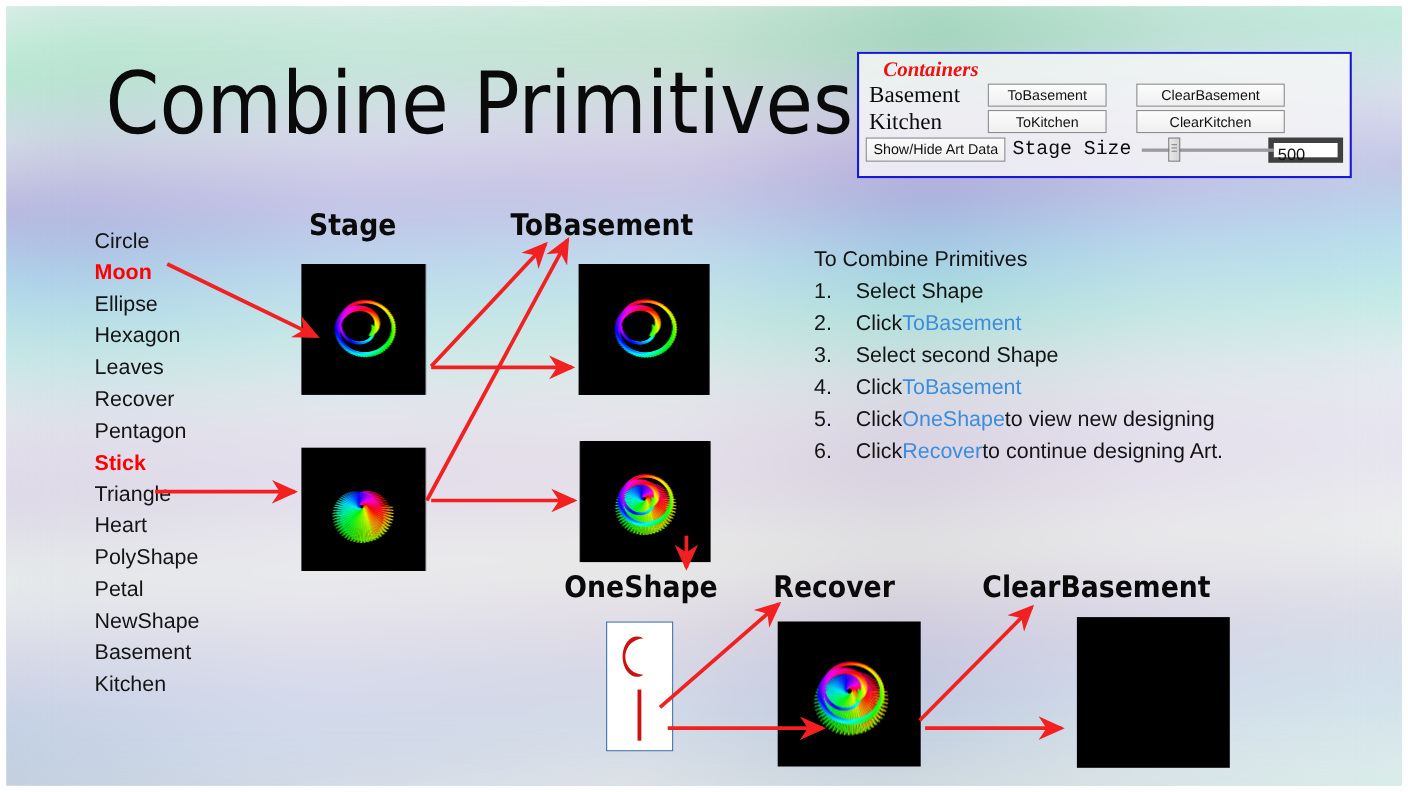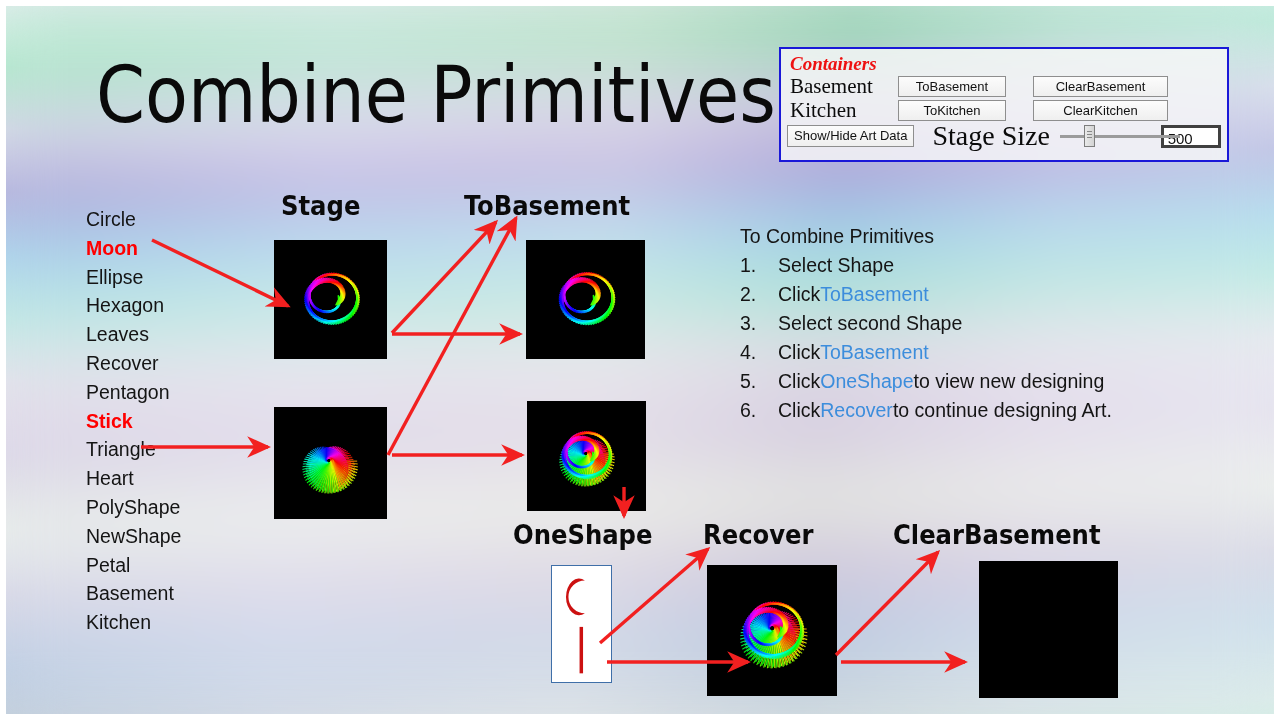--- a/index.html
+++ b/index.html
@@ -117,21 +117,21 @@
     background: rgba(248,248,248,0.80);
     padding: 4px 6px 0 6px;
   }
   #containers-panel .c-title {
     font-family: "Liberation Serif", "DejaVu Serif", serif;
     font-size: 19px;
     font-weight: bold;
     font-style: italic;
     color: #ee1111;
     line-height: 21px;
-    margin-left: 3px;
+    margin-left: 16px;
   }
   .c-row { display: flex; align-items: center; height: 24px; }
   .c-label {
     font-family: "Liberation Serif", "DejaVu Serif", serif;
     font-size: 21px;
     color: #0b0b0b;
     width: 108px;
     margin-left: 3px;
     line-height: 22px;
   }
@@ -146,24 +146,24 @@
     text-align: center;
     padding: 0 6px;
     cursor: pointer;
     white-space: nowrap;
   }
   .btn.tob  { width: 108px; }
   .btn.clr  { width: 135px; margin-left: 27px; }
   .btn.show { width: 140px; height: 22px; line-height: 20px; }
   #slider-row { display: flex; align-items: center; height: 26px; margin-top: 1px; }
   #stage-size-label {
-    font-family: Liberation Serif, serif;
-    font-size: 28px;
+    font-family: Liberation Mono, monospace;
+    font-size: 18px;
     color: #0b0b0b;
-    margin-left: 18px;
+    margin-left: 6px;
     white-space: nowrap;
   }
   #slider {
     position: relative;
     width: 120px; height: 18px;
     margin-left: 10px;
   }
   #slider .track {
     position: absolute; top: 8px; left: 0;
     width: 120px; height: 3px;
@@ -176,21 +176,21 @@
     border: 1px solid #7d7d7d;
   }
   #slider .thumb i {
     position: absolute; left: 2px; top: 5px;
     width: 5px; height: 1px; background: #888;
     box-shadow: 0 3px 0 #888, 0 6px 0 #888;
   }
   #size-value {
     width: 78px; height: 23px;
     background: #fff;
-    border: 3px solid #404040;
+    border: 5px solid #404040;
     font-family: "Liberation Sans", sans-serif;
     font-size: 15px;
     color: #111;
     line-height: 21px;
     padding-left: 4px;
     margin-left: 12px;
   }
 
   
   #instructions {
@@ -268,22 +268,22 @@
     <div class="item sel">Moon</div>
     <div class="item">Ellipse</div>
     <div class="item">Hexagon</div>
     <div class="item">Leaves</div>
     <div class="item">Recover</div>
     <div class="item">Pentagon</div>
     <div class="item sel">Stick</div>
     <div class="item">Triangle</div>
     <div class="item">Heart</div>
     <div class="item">PolyShape</div>
+    <div class="item">Petal</div>
     <div class="item">NewShape</div>
-    <div class="item">Petal</div>
     <div class="item">Basement</div>
     <div class="item">Kitchen</div>
   </div>
 
   <div id="containers-panel">
     <div class="c-title">Containers</div>
 
     <div class="c-row">
       <div class="c-label">Basement</div>
       <div class="btn tob">ToBasement</div>

